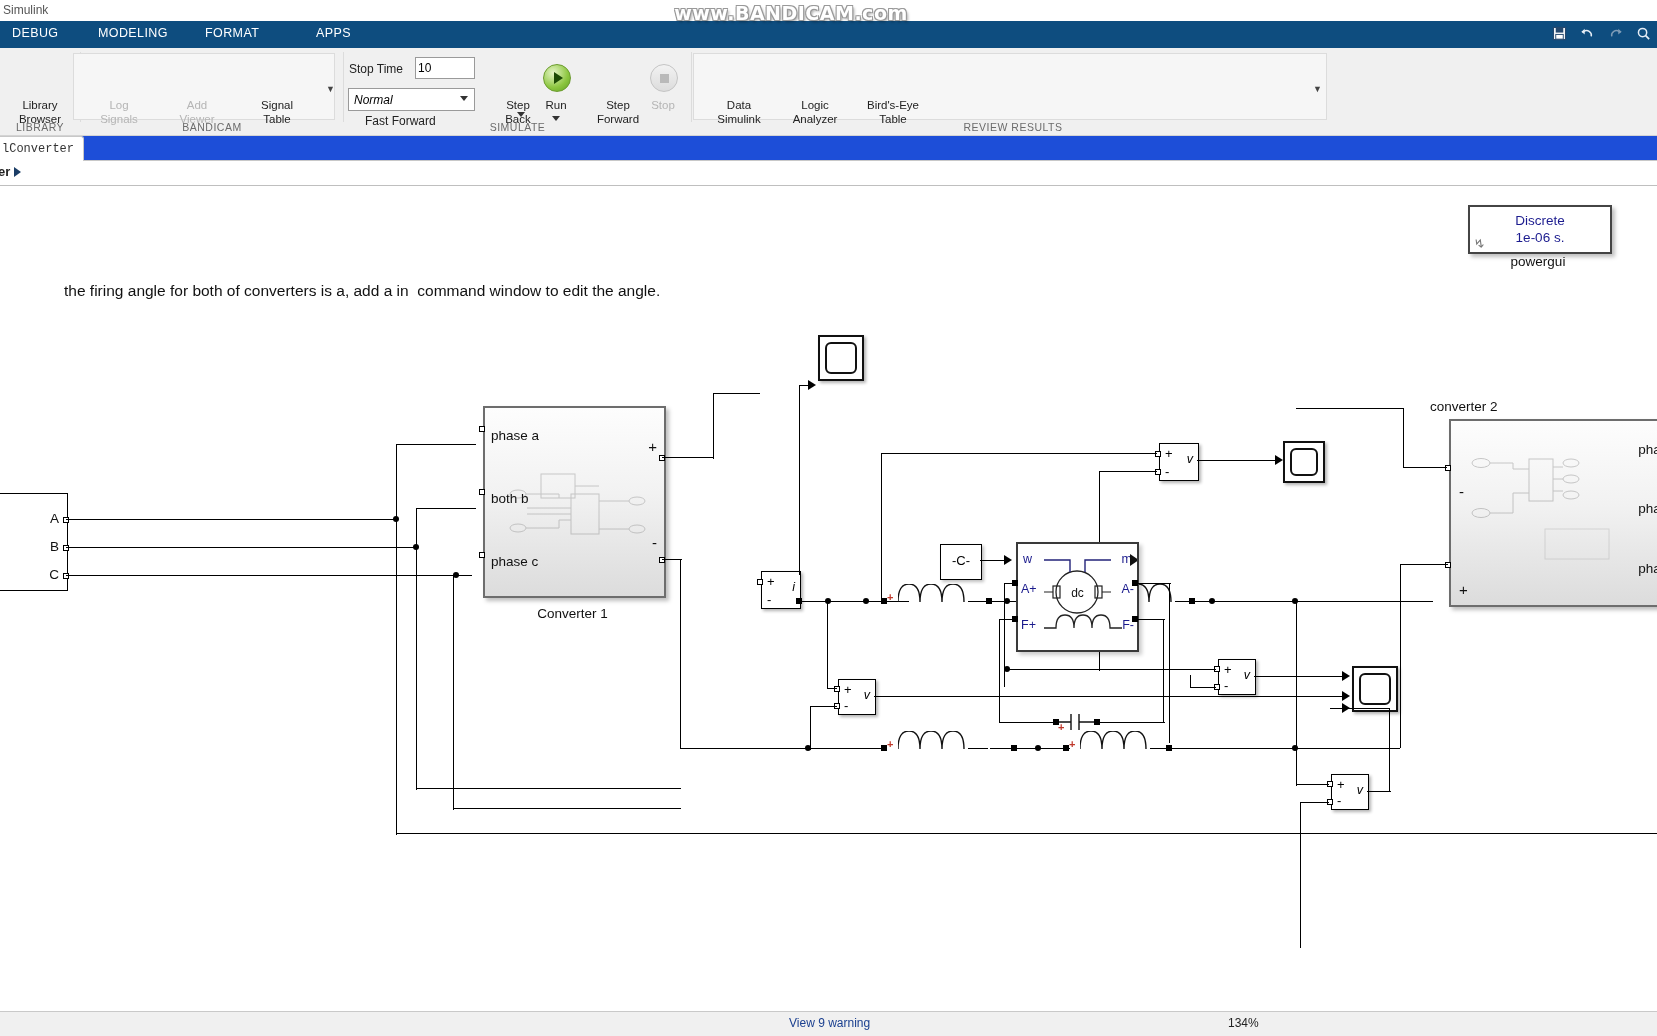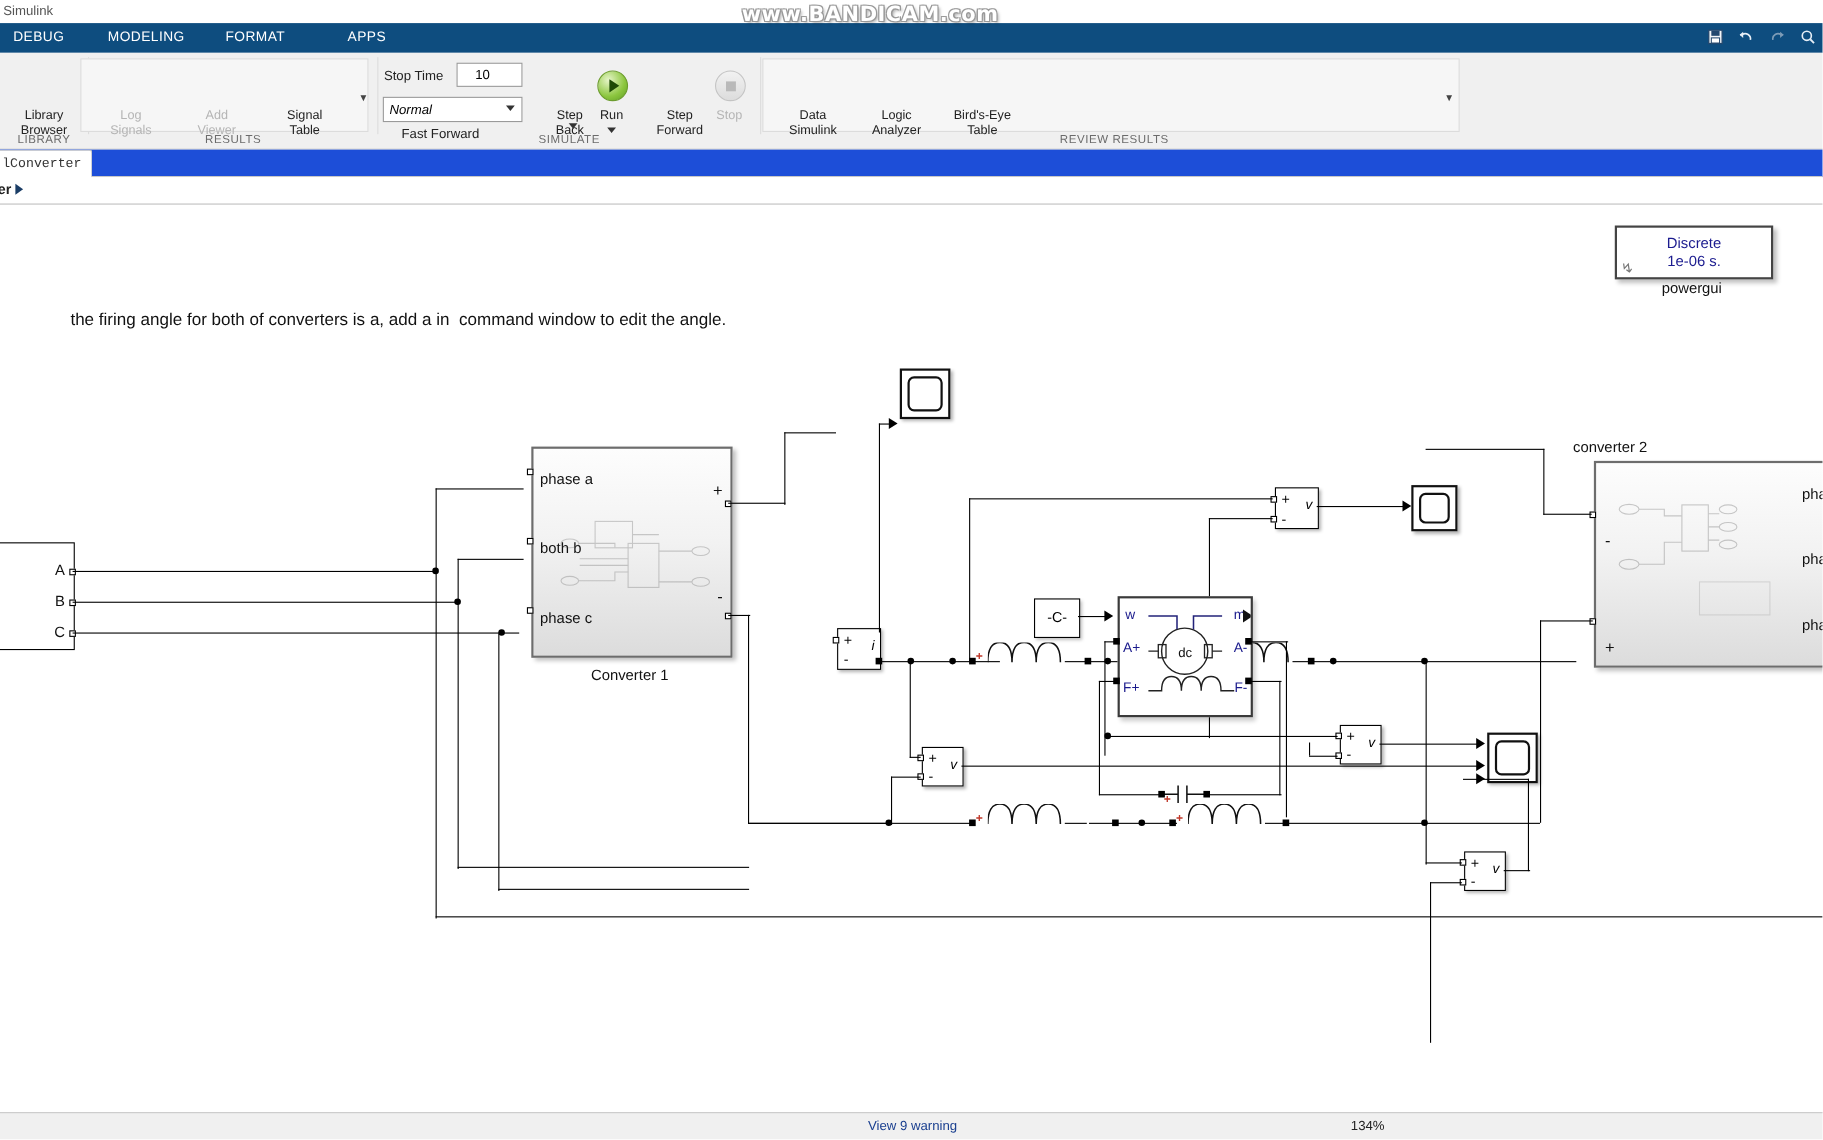--- a/index.html
+++ b/index.html
@@ -25,21 +25,21 @@
   .grp{position:absolute;top:0;height:87px;}
   .grp .glabel{position:absolute;bottom:2px;width:100%;text-align:center;font-size:10.5px;color:#6b6b6b;letter-spacing:.5px;}
   .vsep{position:absolute;top:4px;width:1px;height:70px;background:#dcdcdc;}
   .bigbtn{position:absolute;text-align:center;font-size:11.5px;color:#222;line-height:14px;}
   .bigbtn.dis{color:#b5b5b5;}
   .panelbox{position:absolute;border:1px solid #dcdcdc;background:#f6f6f6;}
   .caret{position:absolute;font-size:9px;color:#444;}
 
   .stoptime-lbl{position:absolute;font-size:12px;color:#222;}
   .stoptime-inp{position:absolute;border:1px solid #9a9a9a;background:#fff;font-size:12px;
-     padding:1px 16px;font-family:"Liberation Sans",sans-serif;box-sizing:border-box;}
+     padding:1px 2px;font-family:"Liberation Sans",sans-serif;box-sizing:border-box;}
   .selbox{position:absolute;border:1px solid #9a9a9a;background:#fff;font-size:12px;box-sizing:border-box;font-style:italic;}
   .selbox .sv{position:absolute;left:5px;top:4px;}
   .selbox .sarrow{position:absolute;right:6px;top:7px;width:0;height:0;border-left:4px solid transparent;border-right:4px solid transparent;border-top:5px solid #333;}
   .fastrestart{position:absolute;font-size:12px;color:#222;}
 
   .runbtn{position:absolute;width:26px;height:26px;border-radius:50%;
      background:radial-gradient(circle at 35% 30%,#e6f5c8,#8cc63f 60%,#5e9e22);
      border:1px solid #6c9c2e;display:flex;align-items:center;justify-content:center;}
   .runbtn .tri{width:0;height:0;border-left:9px solid #1d4a05;border-top:6px solid transparent;border-bottom:6px solid transparent;margin-left:3px;}
   .stopbtn{position:absolute;width:26px;height:26px;border-radius:50%;
@@ -158,21 +158,21 @@
 
   <div class="grp" style="left:82px;width:260px">
     <div class="panelbox" style="left:-9px;top:5px;width:260px;height:65px"></div>
     <div class="bigbtn dis" style="left:0px;top:50px;width:74px;white-space:pre">Log
 Signals</div>
     <div class="bigbtn dis" style="left:78px;top:50px;width:74px;white-space:pre">Add
 Viewer</div>
     <div class="bigbtn" style="left:158px;top:50px;width:74px;white-space:pre">Signal
 Table</div>
     <div class="caret" style="left:244px;top:36px">▼</div>
-    <div class="glabel">RESULTS</div>
+    <div class="glabel">BANDICAM</div>
   </div>
   <div class="vsep" style="left:343px"></div>
 
   <div class="grp" style="left:345px;width:345px">
     <div class="stoptime-lbl" style="left:4px;top:14px">Stop Time</div>
     <input class="stoptime-inp" style="left: 70px; top: 9px; width: 60px; height: 22px;" value="10">
     <div class="selbox" style="left:3px;top:40px;width:127px;height:23px">
       <span class="sv">Normal</span>
       <span class="sarrow"></span>
     </div>

